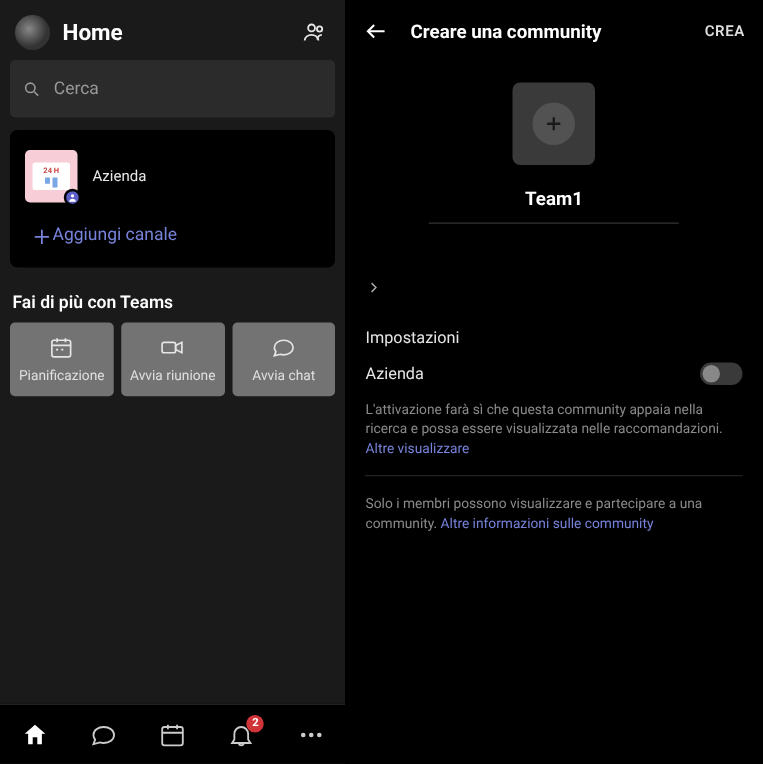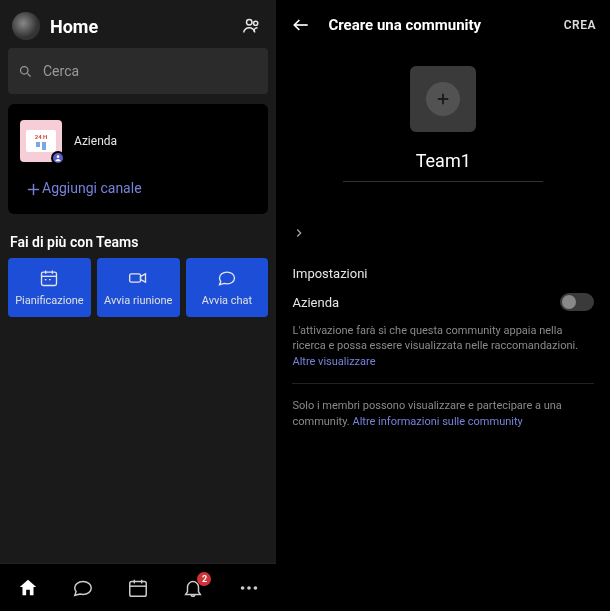--- a/index.html
+++ b/index.html
@@ -28,40 +28,40 @@
   .thumb-bars { display:flex; gap:2px; margin-top:2px; }
   .thumb-bar { width:4px; background:#7aa8e6; }
   .badge-dot { position:absolute; right:-3px; bottom:-3px; width:14px; height:14px; border-radius:50%; background:#5b5fc7; border:2px solid #000; display:flex; align-items:center; justify-content:center; }
   .channel-name { font-size: 12px; color:#e8e8e8; }
   .add-row { display:flex; align-items:flex-start; padding: 10px 16px 12px; color:#7783db; font-size:14px; }
   .plus-icon { width:18px; height:18px; display:flex; align-items:center; justify-content:center; }
 
   
   .more-title { padding: 12px 10px 8px; font-size: 14px; font-weight: 600; }
   .action-row { display:flex; gap:6px; padding: 0 8px; }
-  .action-card { flex:1; background:#1d4ed8; border-radius:4px; display:flex; flex-direction:column; align-items:center; justify-content:center; padding: 10px 4px; gap:6px; }
+  .action-card { flex:1; background:#737373; border-radius:4px; display:flex; flex-direction:column; align-items:center; justify-content:center; padding: 10px 4px; gap:6px; }
   .action-icon { width:20px; height:20px; display:flex; align-items:center; justify-content:center; }
   .action-label { font-size:11px; color:#e0e0e0; text-align:center; }
 
   
   .bottom-nav { margin-top:auto; height:48px; background:#000; display:flex; align-items:center; justify-content:space-around; border-top:1px solid #222; }
   .nav-item { width:24px; height:24px; display:flex; align-items:center; justify-content:center; position:relative; }
   .nav-badge { position:absolute; top:-4px; right:-6px; background:#d13438; color:#fff; font-size:9px; font-weight:bold; border-radius:8px; min-width:14px; height:14px; display:flex; align-items:center; justify-content:center; padding:0 3px; }
 
   
   .rp-header { display:flex; align-items:center; padding: 14px 14px 10px; gap: 16px; }
   .back-btn { width:22px; height:22px; display:flex; align-items:center; justify-content:center; }
   .rp-title { font-size:15px; font-weight:700; flex:1; }
   .create-btn { font-size:12px; font-weight:600; color:#ddd; letter-spacing:0.5px; }
 
   
   .upload-wrap { display:flex; flex-direction:column; align-items:center; padding: 20px 0 8px; }
   .upload-box { width:66px; height:66px; background:#3a3a3a; border-radius:6px; display:flex; align-items:center; justify-content:center; }
   .upload-circle { width:34px; height:34px; border-radius:50%; background:#525252; display:flex; align-items:center; justify-content:center; }
-  .team-name { margin-top: 18px; font-size:18px; font-weight:400; }
+  .team-name { margin-top: 18px; font-size:15px; font-weight:700; }
   .name-underline { width: 200px; height:1px; background:#333; margin-top:10px; }
 
   
   .desc-row { margin-top: 26px; padding: 10px 16px; display:flex; align-items:center; justify-content:space-between; }
   .desc-labels { display:flex; flex-direction:column; gap:2px; }
   .desc-label { font-size:13px; color:#e6e6e6; }
   .desc-sublabel { font-size:12px; color:#e6e6e6; font-weight:600; }
   .chevron { width:16px; height:16px; }
 
   

